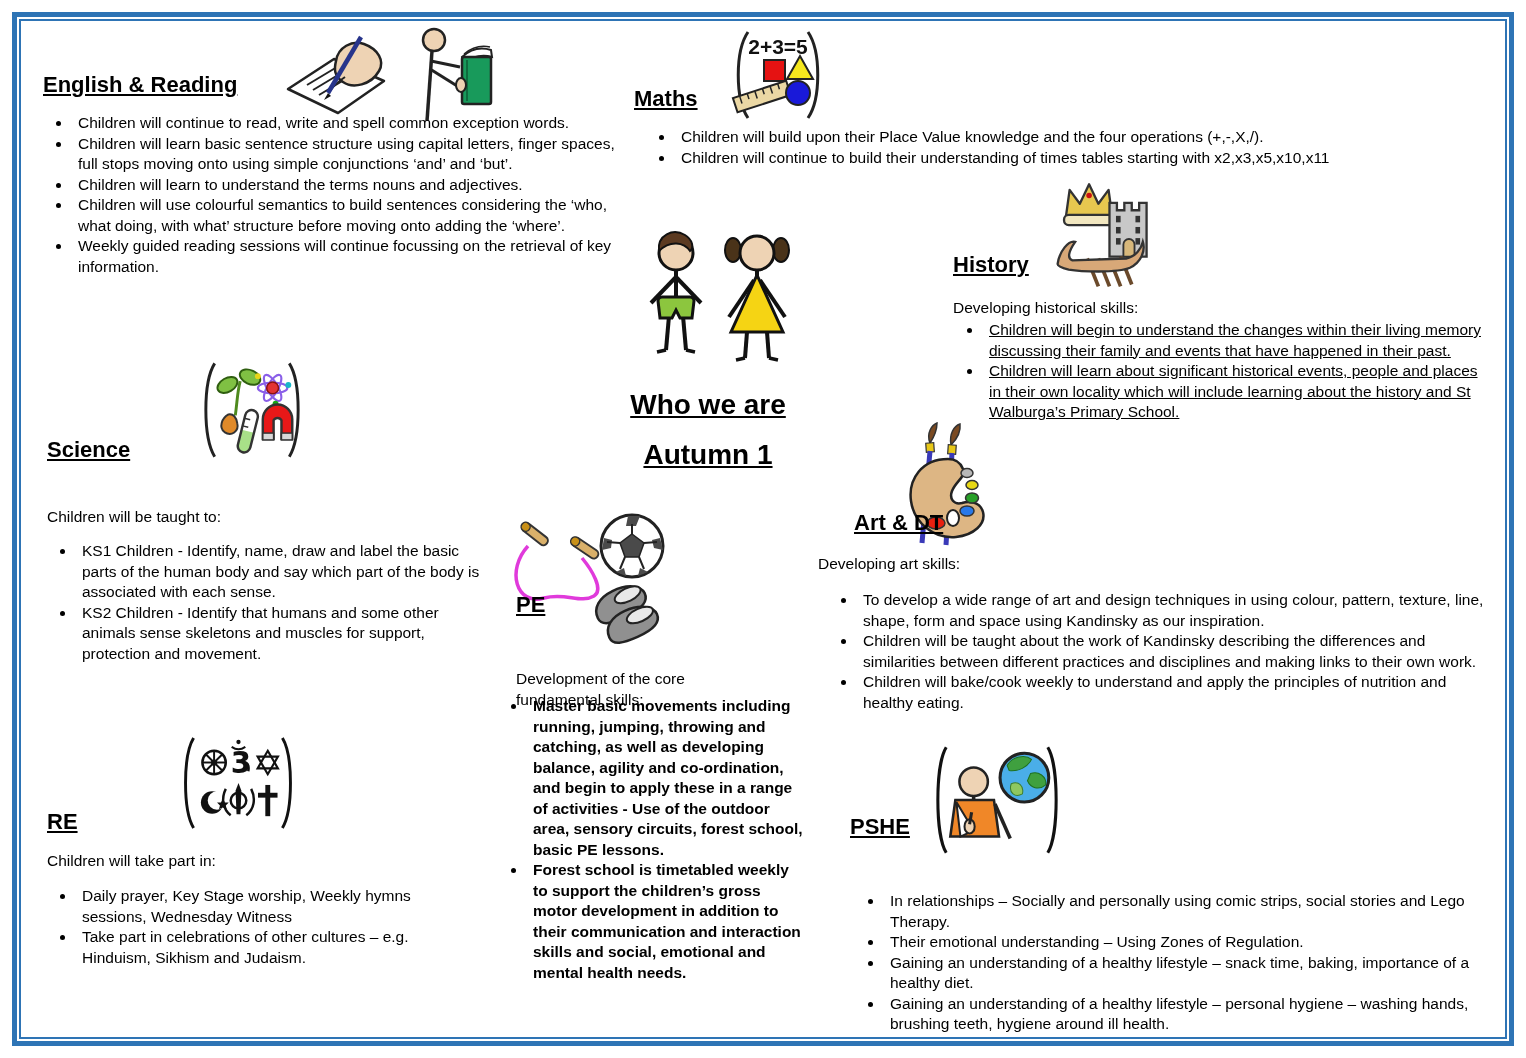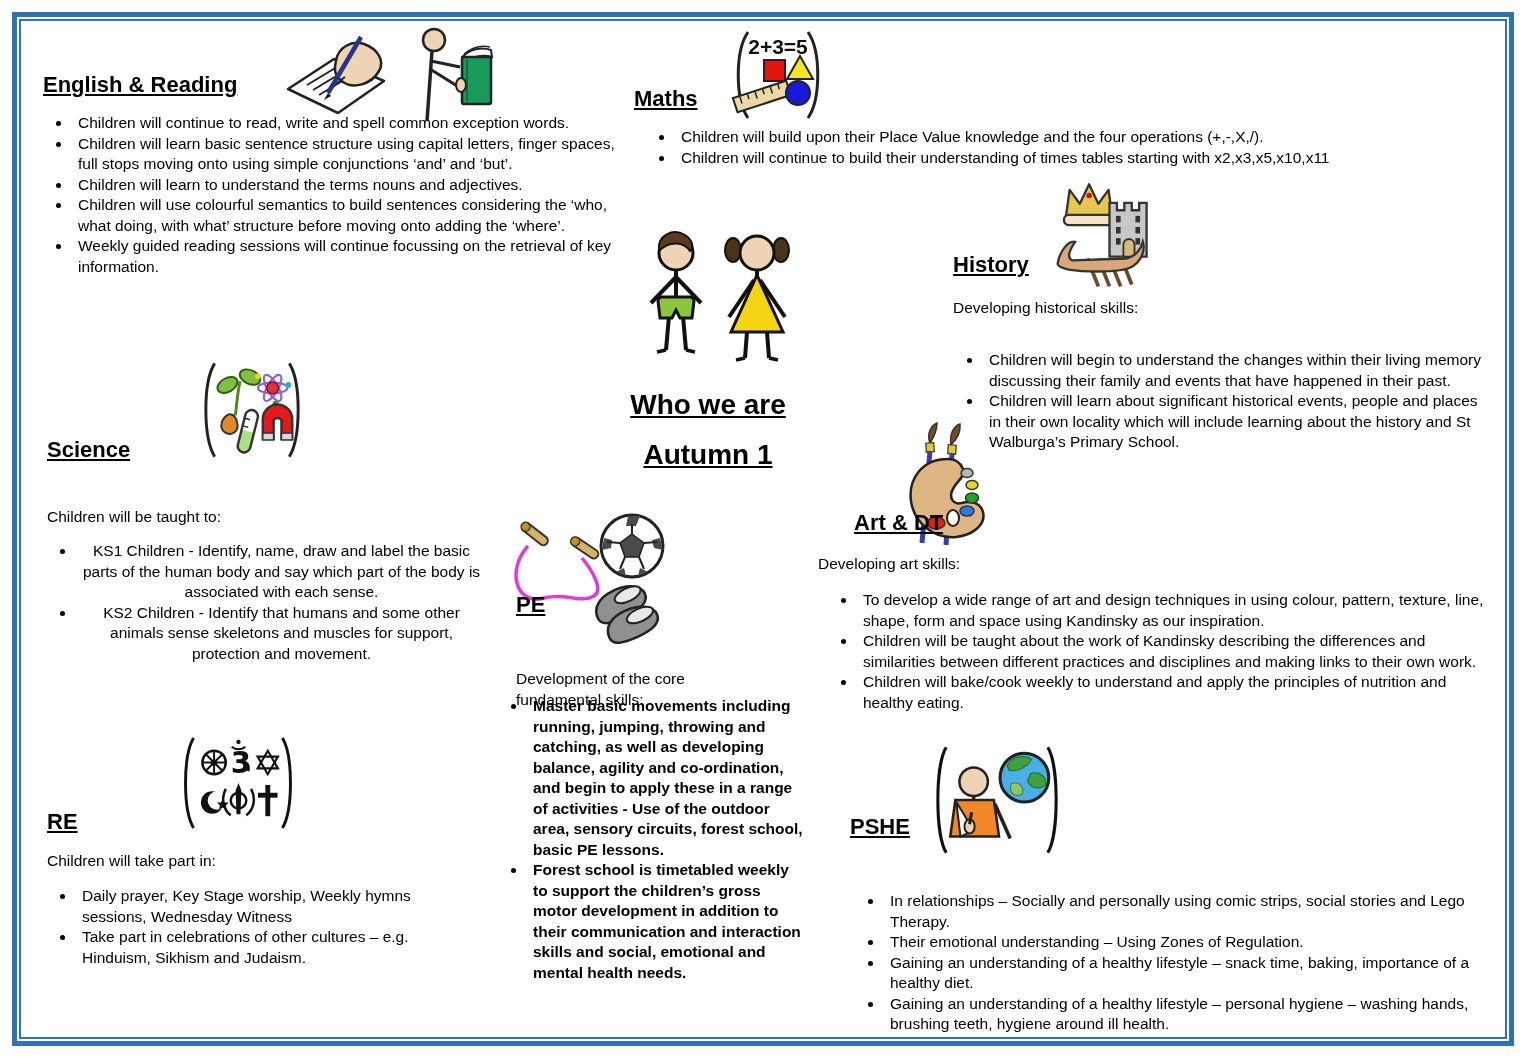--- a/index.html
+++ b/index.html
@@ -124,21 +124,21 @@
     <path d="M77,88 v-13 a6,6 0 0 1 12,0 v13 Z" fill="#D8B87B" stroke="#333" stroke-width="2"></path>
     <line x1="38" y1="90" x2="50" y2="120" stroke="#6B4A2B" stroke-width="4"></line>
     <line x1="50" y1="90" x2="62" y2="120" stroke="#6B4A2B" stroke-width="4"></line>
     <line x1="62" y1="90" x2="74" y2="120" stroke="#6B4A2B" stroke-width="4"></line>
     <line x1="74" y1="88" x2="86" y2="118" stroke="#6B4A2B" stroke-width="4"></line>
     <path d="M6,96 C8,82 18,70 25,72 C18,82 16,90 22,92 L80,90 C90,88 96,80 98,72 C101,82 96,94 84,100 C70,106 30,104 18,102 C10,100 6,98 6,96 Z" fill="#D8A878" stroke="#333" stroke-width="2.5"></path>
   </svg>
 
   <div class="abs h" style="left:953px; top:252px;">History</div>
   <div class="abs body-text" style="left:953px; top:298px;">Developing historical skills:</div>
-  <ul class="bullets abs" style="left:953px; top:350px; width:530px; padding-left:30px;">
+  <ul class="bullets abs" style="left:953px; top:320px; width:530px; padding-left:30px;text-decoration:underline;">
       <li>Children will begin to understand the changes within their living memory discussing their family and events that have happened in their past.</li>
       <li>Children will learn about significant historical events, people and places in their own locality which will include learning about the history and St Walburga’s Primary School.</li>
     </ul>
 
   <div class="abs h" style="left:47px; top:437px;">Science</div>
 
   <svg class="abs" style="left:198px; top:356px;" width="108" height="108" viewBox="0 0 110 105">
     <path d="M17,5 C5,24 5,80 17,100" fill="none" stroke="#222" stroke-width="3"></path>
     <path d="M93,5 C105,24 105,80 93,100" fill="none" stroke="#222" stroke-width="3"></path>
     <path d="M38,58 C40,44 40,34 43,23" fill="none" stroke="#4E8A1E" stroke-width="3"></path>
@@ -159,21 +159,21 @@
       <rect x="44" y="52" width="13" height="44" rx="6.5" fill="none" stroke="#333" stroke-width="2.5"></rect>
       <line x1="44" y1="62" x2="50" y2="62" stroke="#333" stroke-width="1.5"></line>
       <line x1="44" y1="70" x2="50" y2="70" stroke="#333" stroke-width="1.5"></line>
     </g>
     <path d="M66,62 a15,15 0 0 1 30,0 v20 h-11 v-19 a4.5,4.5 0 0 0 -8,0 v19 h-11 Z" fill="#E81818" stroke="#333" stroke-width="2.5"></path>
     <rect x="66" y="76" width="11" height="7" fill="#D8D8D8" stroke="#333" stroke-width="1.5"></rect>
     <rect x="85" y="76" width="11" height="7" fill="#D8D8D8" stroke="#333" stroke-width="1.5"></rect>
   </svg>
 
   <div class="abs body-text" style="left:47px; top:507px;">Children will be taught to:</div>
-  <ul class="bullets abs" style="left:49px; top:541px; width:432px;text-align:center;">
+  <ul class="bullets abs" style="left:49px; top:541px; width:432px;">
       <li>KS1 Children - Identify, name, draw and label the basic parts of the human body and say which part of the body is associated with each sense.</li>
       <li>KS2 Children - Identify that humans and some other animals sense skeletons and muscles for support, protection and movement.</li>
     </ul>
 
   <svg class="abs" style="left:502px; top:506px;" width="178" height="148" viewBox="0 0 178 148">
     <path d="M26,40 C4,64 14,100 42,92 C64,86 78,98 92,90 C102,84 90,64 80,52" fill="none" stroke="#E03ADB" stroke-width="3.5"></path>
     <g transform="rotate(38 32 28)">
       <rect x="18" y="23" width="30" height="9" rx="4.5" fill="#D9B06A" stroke="#333" stroke-width="2"></rect>
       <circle cx="21" cy="27.5" r="4.5" fill="#C89018" stroke="#333" stroke-width="1.5"></circle>
     </g>

